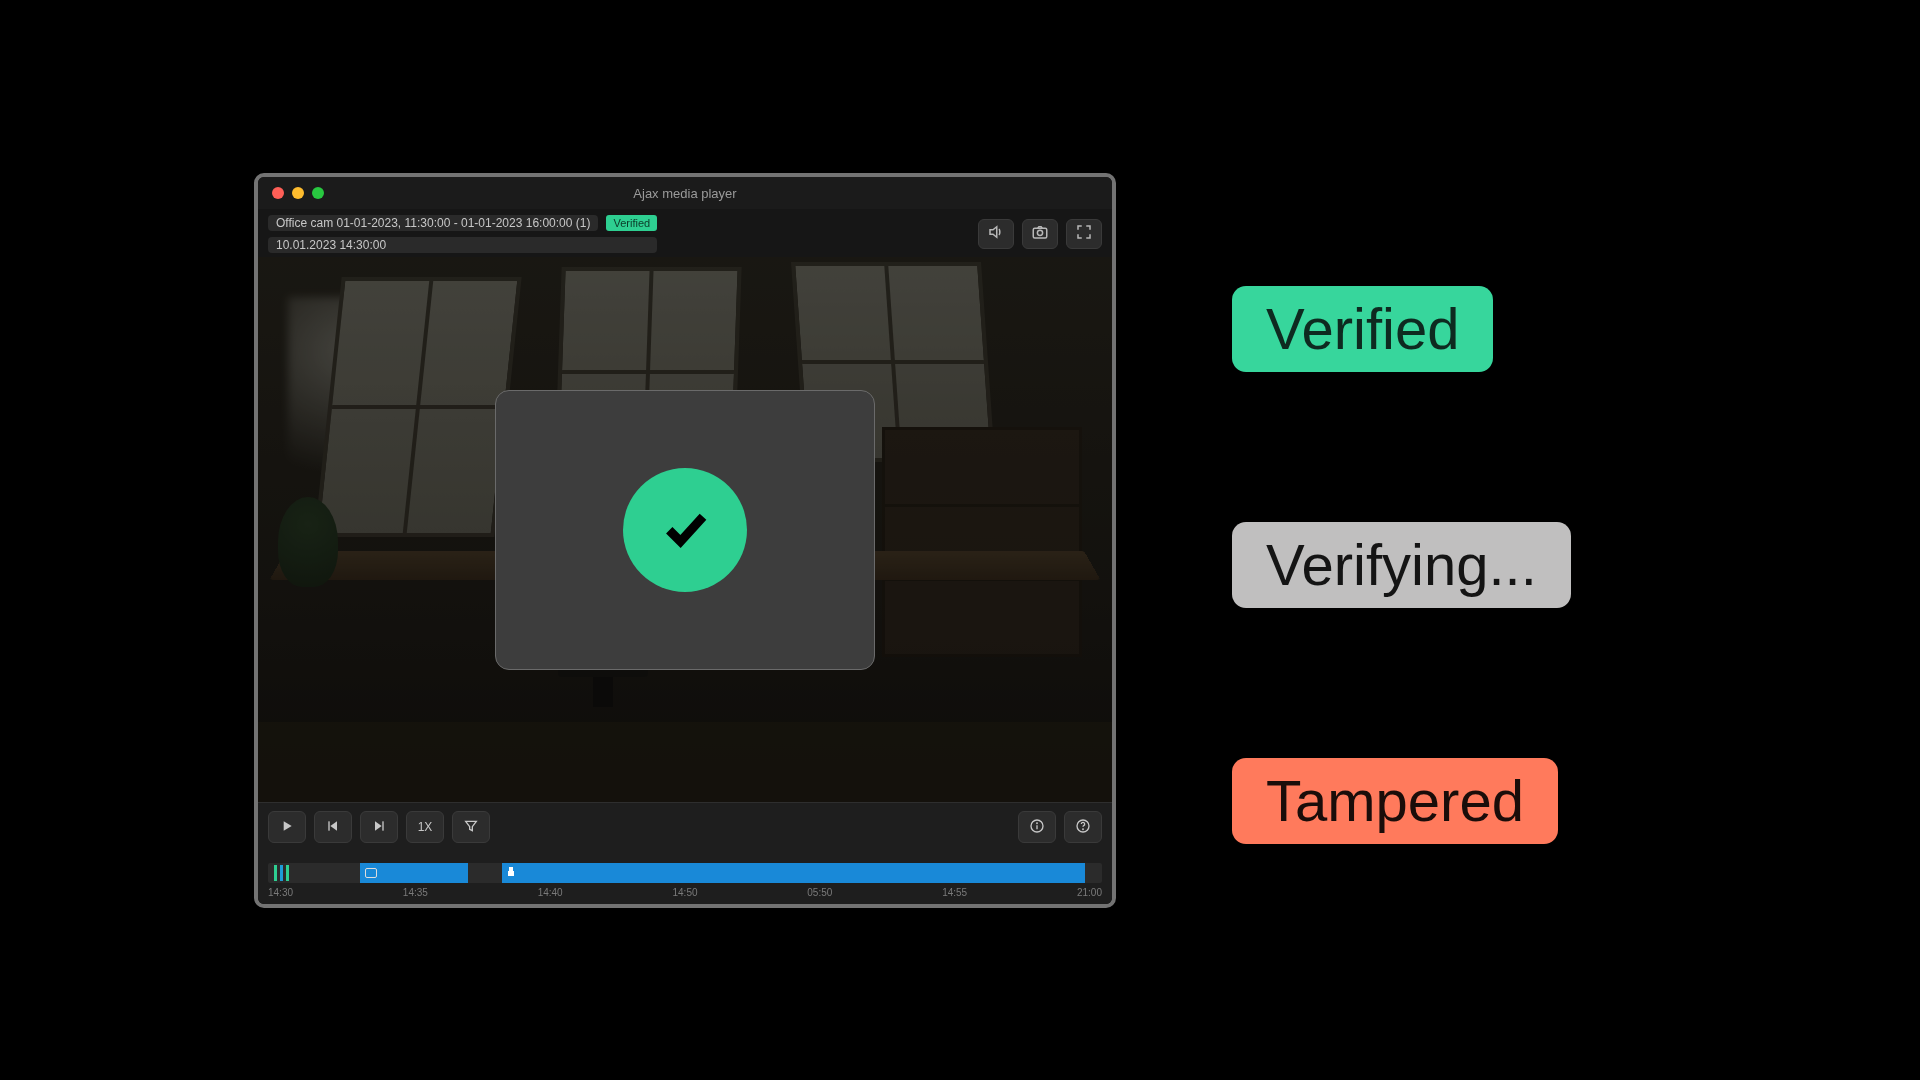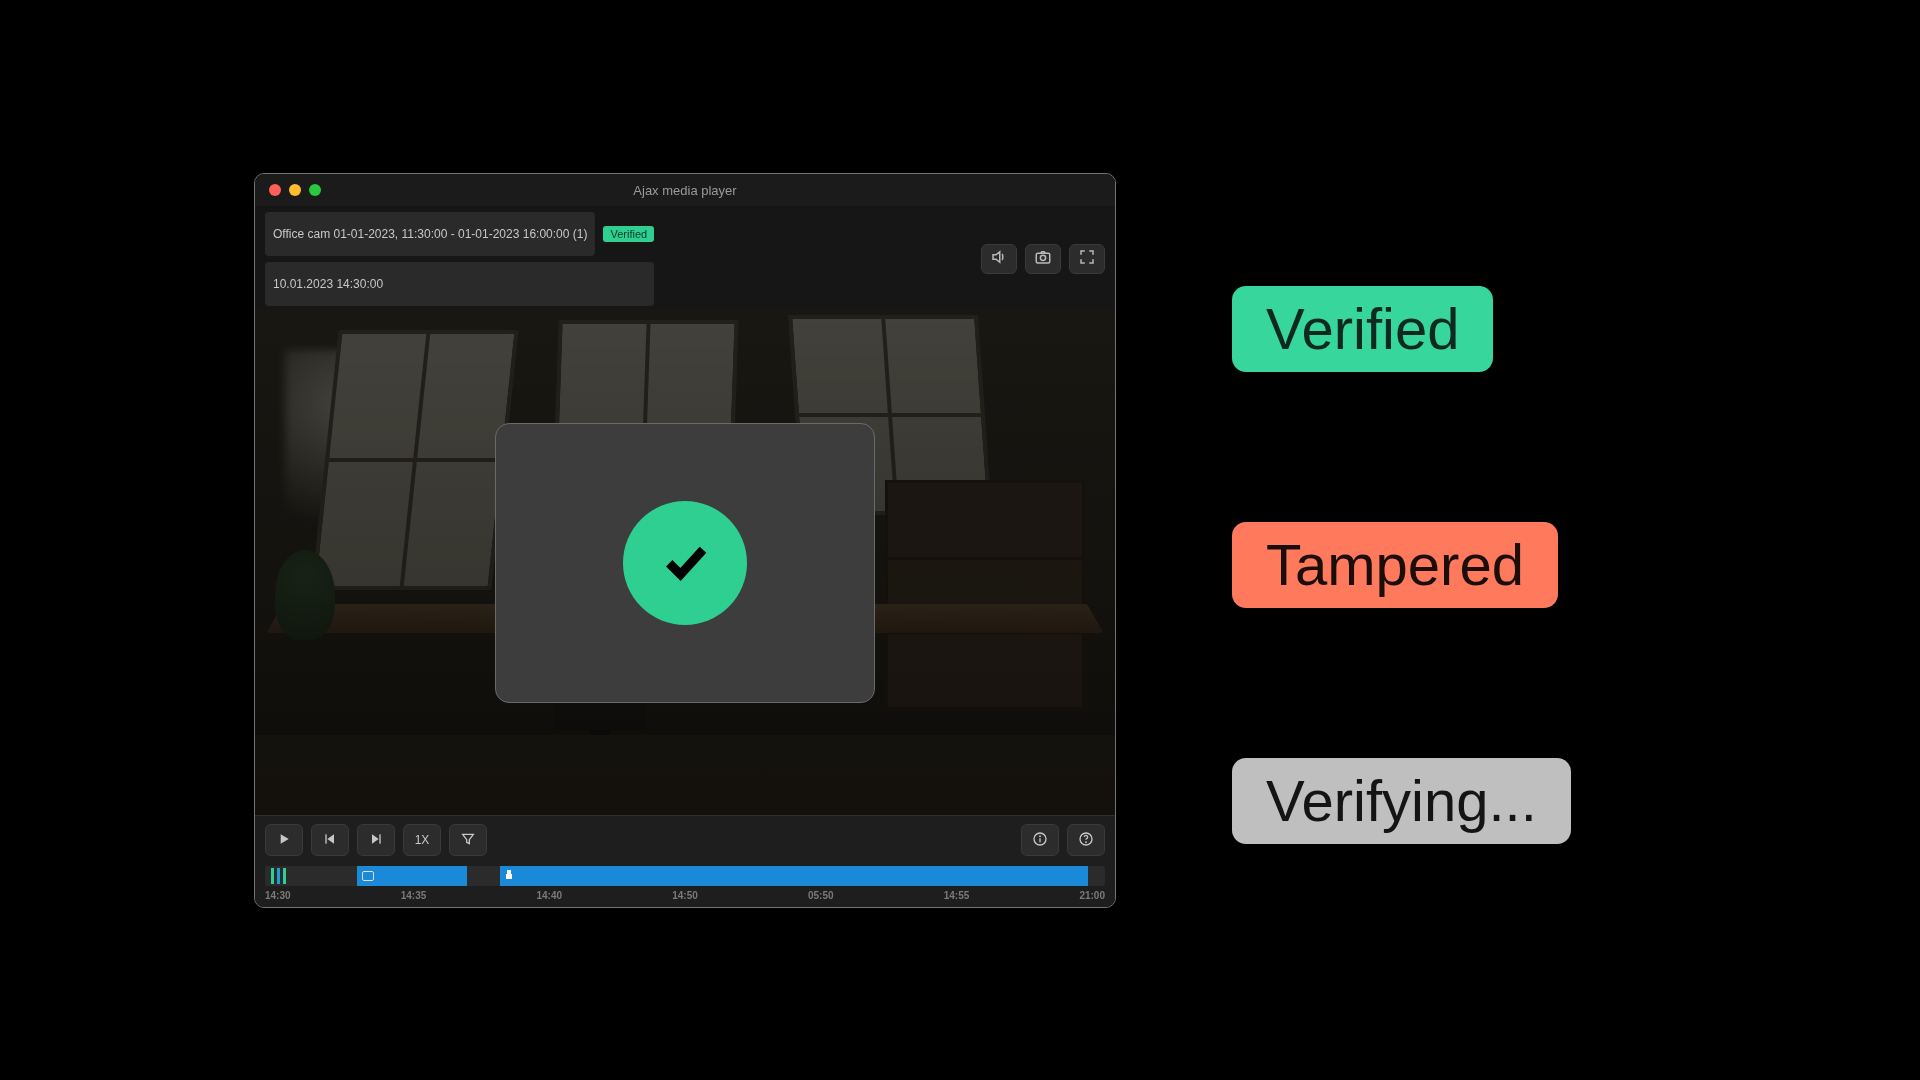--- a/index.html
+++ b/index.html
@@ -13,21 +13,21 @@
   }
 
   
   .player-window {
     position: absolute;
     left: 254px;
     top: 173px;
     width: 862px;
     height: 735px;
     background: #161616;
-    border: 1px solid #737373;
+    border: 4px solid #737373;
     border-radius: 10px;
     overflow: hidden;
     display: flex;
     flex-direction: column;
   }
 
   .titlebar {
     height: 32px;
     display: flex;
     align-items: center;
@@ -66,21 +66,21 @@
   }
   .tab-line1 {
     display: flex;
     align-items: center;
     gap: 8px;
   }
   .tab-chip {
     background: #2a2a2a;
     color: #c7c7c7;
     font-size: 12px;
-    padding: 15px 8px;
+    padding: 1px 8px;
     border-radius: 4px;
     white-space: nowrap;
   }
   .badge-verified {
     background: #2ecf91;
     color: #0b3a28;
     font-size: 11px;
     padding: 2px 7px;
     border-radius: 3px;
     font-weight: 500;
@@ -213,23 +213,22 @@
     border-radius:6px;
     display:flex; align-items:center; justify-content:center;
     color:#c7c7c7;
     font-size:12px;
   }
   .ctrl-btn svg { width:16px; height:16px; }
   .ctrl-spacer { flex:1; }
 
   
   .timeline-wrap {
-    margin-top:10px;
+    margin-top:20px;
     position: relative;
-    font-weight: bold;
   }
   .timeline {
     height:20px;
     background:#2b2b2b;
     position:relative;
     overflow:hidden;
     border-radius:2px;
   }
   .tl-seg {
     position:absolute; top:0; bottom:0;
@@ -431,15 +430,15 @@
         <span>05:50</span>
         <span>14:55</span>
         <span>21:00</span>
       </div>
     </div>
   </div>
 </div>
 
 <div class="showcase">
   <div class="show-pill verified">Verified</div>
+  <div class="show-pill verifying">Verifying...</div>
   <div class="show-pill tampered">Tampered</div>
-  <div class="show-pill verifying">Verifying...</div>
 </div>
 
 </body></html>

